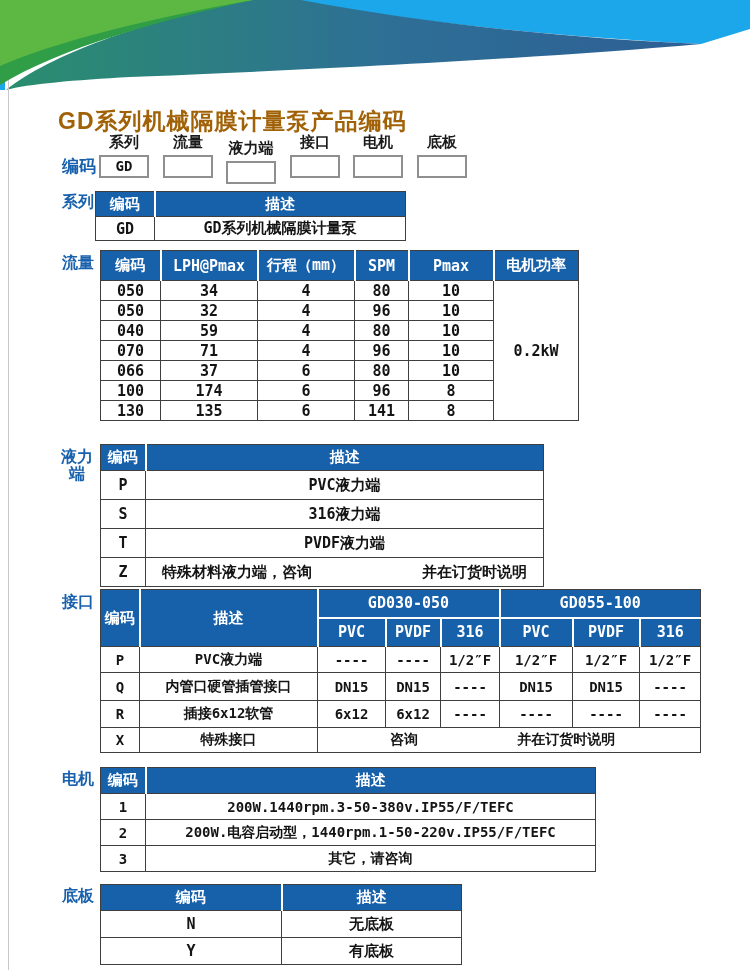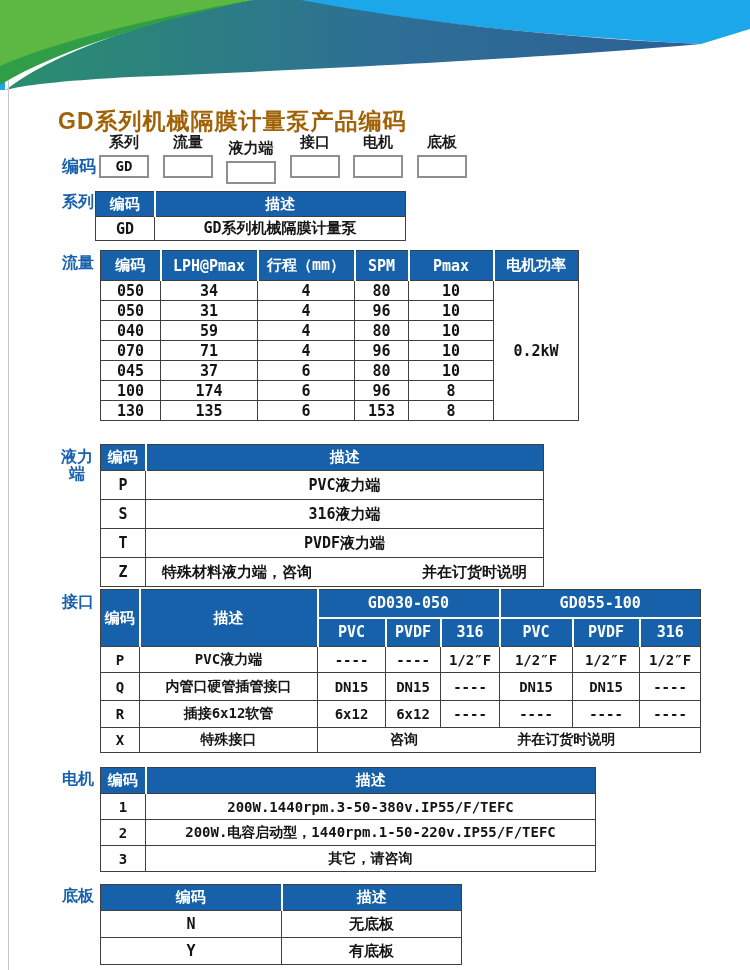--- a/index.html
+++ b/index.html
@@ -150,58 +150,58 @@
     <tr style="height:20px">
       <td>050</td>
       <td>34</td>
       <td>4</td>
       <td>80</td>
       <td>10</td>
       <td rowspan="7">0.2kW</td>
     </tr>
     <tr style="height:20px">
       <td>050</td>
-      <td>31</td>
+      <td>32</td>
       <td>4</td>
       <td>96</td>
       <td>10</td>
     </tr>
     <tr style="height:20px">
       <td>040</td>
       <td>59</td>
       <td>4</td>
       <td>80</td>
       <td>10</td>
     </tr>
     <tr style="height:20px">
       <td>070</td>
       <td>71</td>
       <td>4</td>
       <td>96</td>
       <td>10</td>
     </tr>
     <tr style="height:20px">
-      <td>045</td>
+      <td>066</td>
       <td>37</td>
       <td>6</td>
       <td>80</td>
       <td>10</td>
     </tr>
     <tr style="height:20px">
       <td>100</td>
       <td>174</td>
       <td>6</td>
       <td>96</td>
       <td>8</td>
     </tr>
     <tr style="height:20px">
       <td>130</td>
       <td>135</td>
       <td>6</td>
-      <td>153</td>
+      <td>141</td>
       <td>8</td>
     </tr>
   </tbody>
     </table>
 
   <span class="section-label" style="left:58px; top:448px; width:38px;">
     <span>液力</span><br>
     <span>端</span>
   </span>
   <table class="liquid-table">

